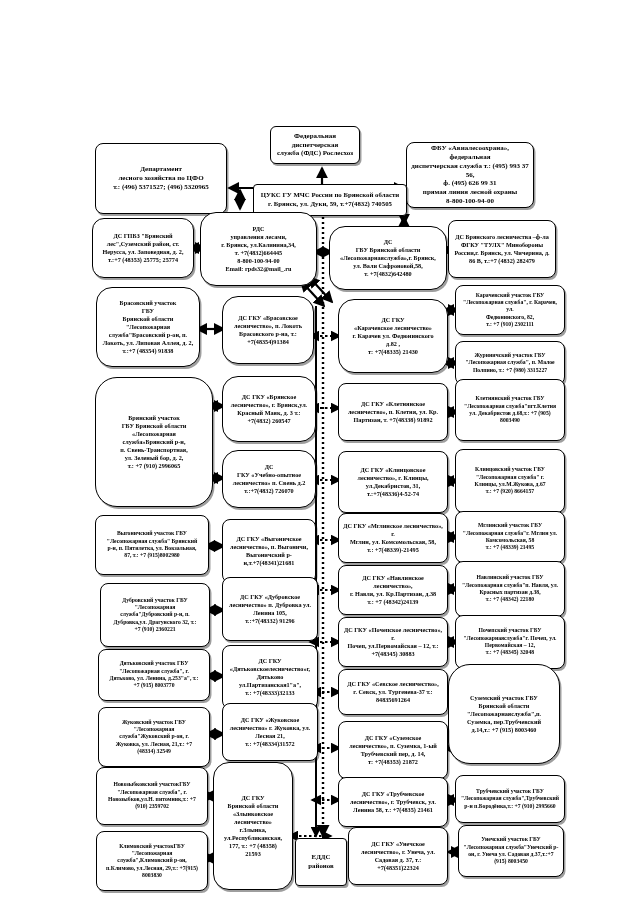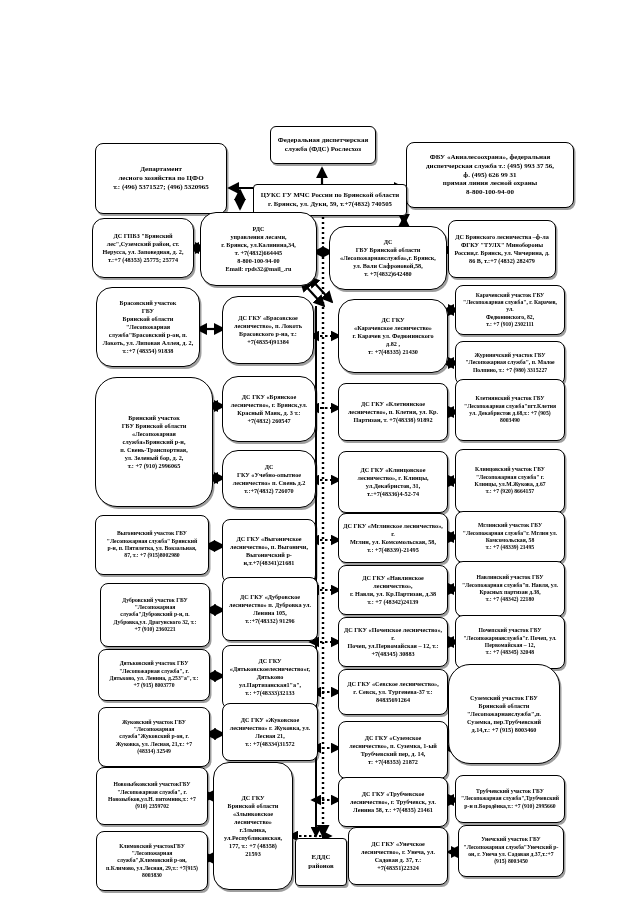--- a/index.html
+++ b/index.html
@@ -72,23 +72,23 @@
     </g>
     <g>
       <line x1="316" y1="306" x2="316" y2="836" stroke="#000" stroke-width="2" marker-end="url(#ah)"></line>
       <line x1="323" y1="192" x2="323" y2="836" stroke="#000" stroke-width="2.4" stroke-dasharray="2,3" marker-end="url(#ah)"></line>
     </g>
   </svg>
 
   <div class="box lg r8" style="left:95px;top:143px;width:132px;height:71px">Департамент
 лесного хозяйства по ЦФО
 т.: (496) 5371527; (496) 5320965</div>
-  <div class="box lg r6" style="left:270px;top:126px;width:106px;height:38px">Федеральная диспетчерская
+  <div class="box lg r6" style="left:270px;top:126px;width:90px;height:38px">Федеральная диспетчерская
 служба  (ФДС) Рослесхоз</div>
-  <div class="box lg r8" style="left:406px;top:142px;width:168px;height:66px">ФБУ «Авиалесоохрана»,  федеральная
+  <div class="box lg r8" style="left:406px;top:142px;width:128px;height:66px">ФБУ «Авиалесоохрана»,  федеральная
 диспетчерская служба т.: (495) 993 37 56,
 ф. (495) 626 99 31
 прямая линия лесной охраны
 8-800-100-94-00</div>
   <div class="box r4" style="left:253px;top:184px;width:154px;height:32px;font-size:6.8px">ЦУКС ГУ МЧС России по Брянской области
 г. Брянск, ул. Дуки, 59,  т.+7(4832) 740505</div>
   <div class="box" style="left:92px;top:218px;width:102px;height:60px">ДС ГПБЗ "Брянский
 лес",Суземский район, ст.
 Нерусса, ул. Заповедная, д. 2,
 т.:+7 (48353) 25775; 25774</div>

